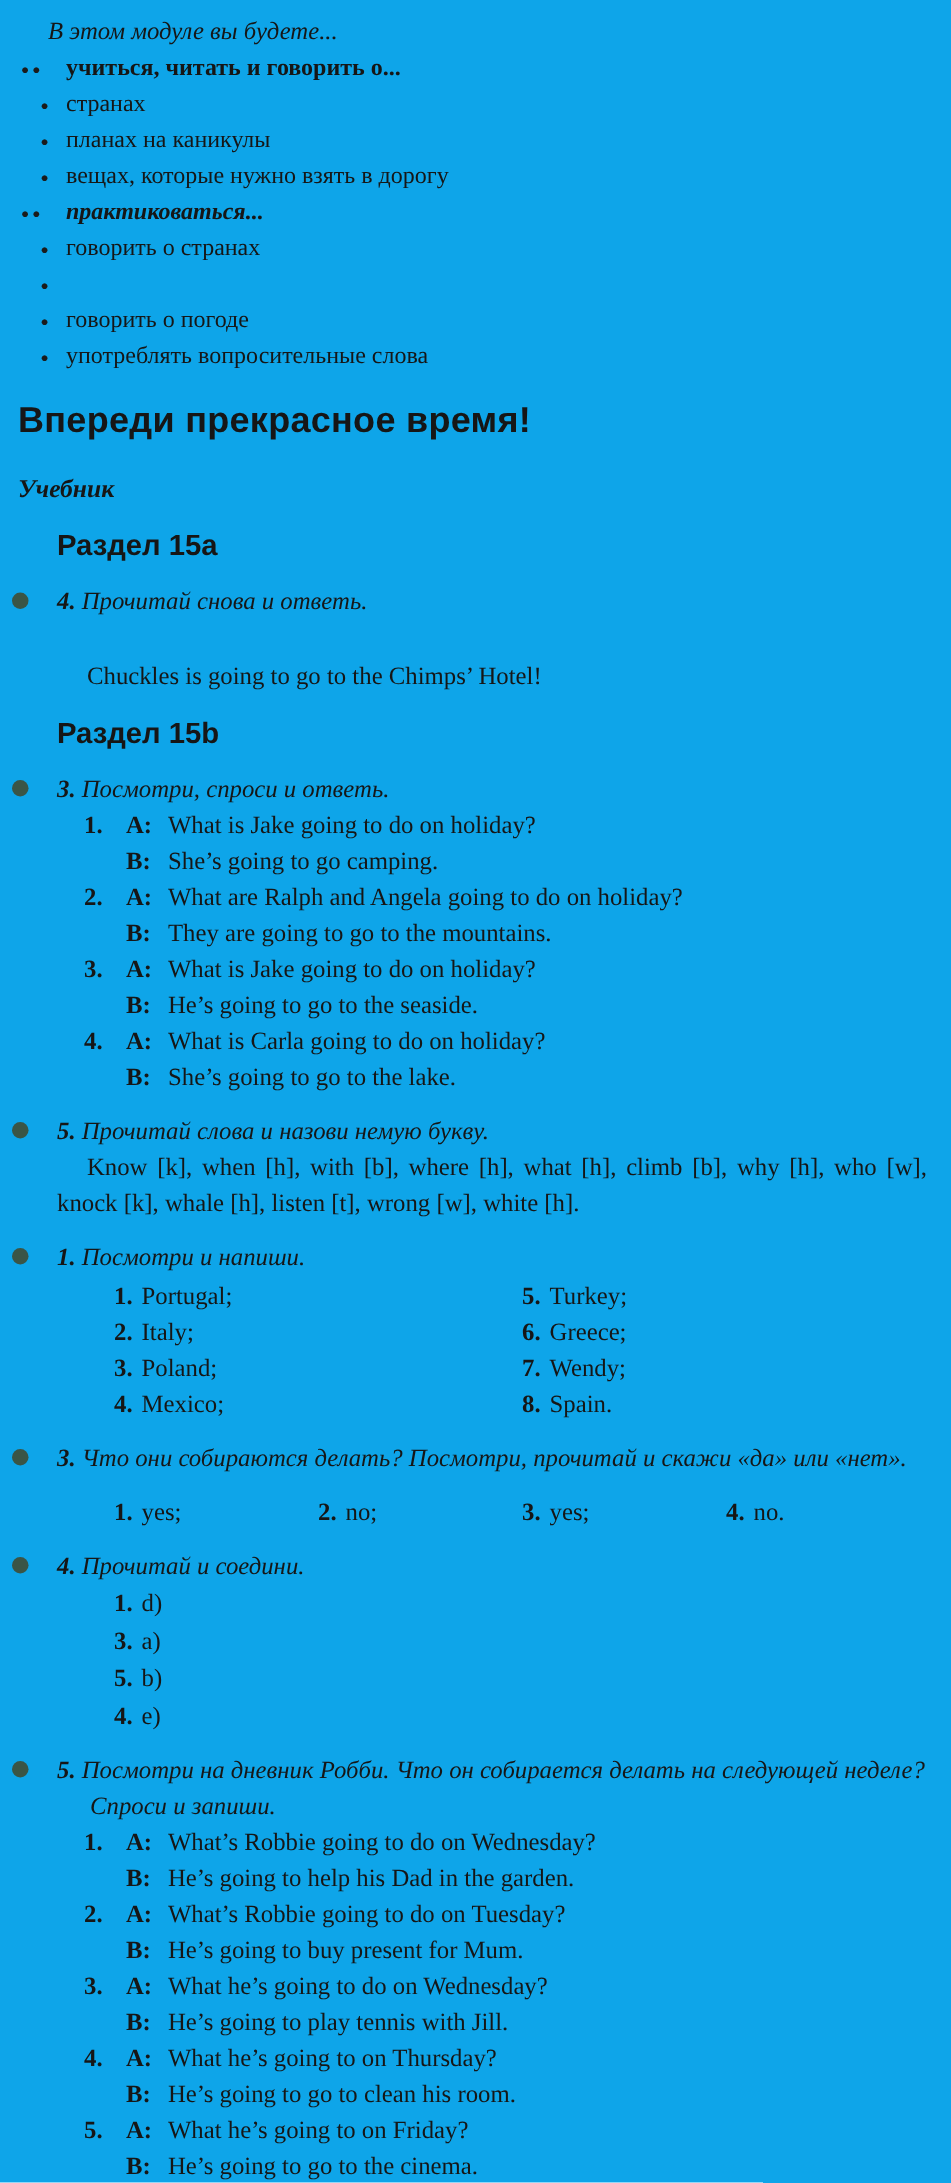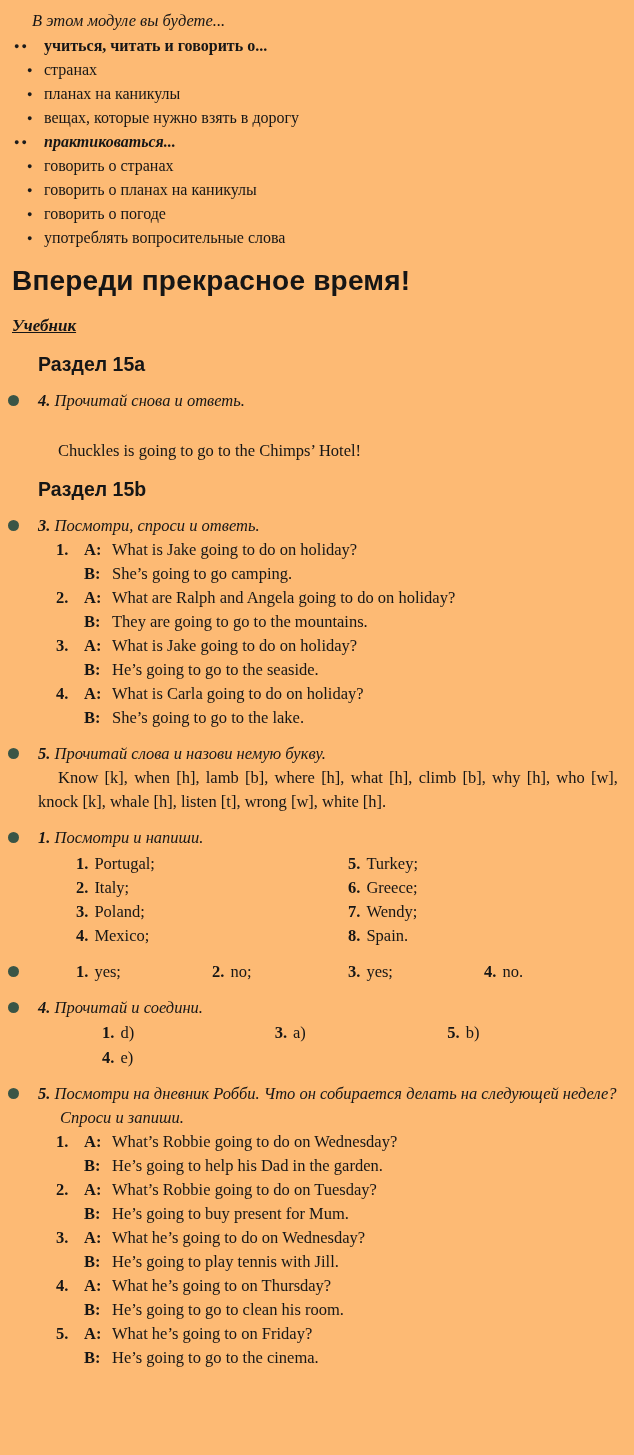--- a/index.html
+++ b/index.html
@@ -1,40 +1,40 @@
 <!DOCTYPE html>
 <html><head>
 <meta charset="utf-8">
 <style>
   * { box-sizing: border-box; }
   html,body { margin:0; padding:0; background:#ffffff; }
   .page {
     width:634px; height:1455px; overflow:hidden; position:relative;
-    background:#fdba74; color:#161616;
+    background:#0ea5e9; color:#161616;
     font-family:"Liberation Serif","DejaVu Serif",serif;
     font-size:16.5px; line-height:24px;
     padding:8px 14px 0 10px;
   }
   .italic { font-style:italic; }
 
   
   .intro-title { font-style:italic; margin-left:22px; font-size:16.5px; line-height:26px; }
   .intro-row { display:flex; line-height:24px; font-size:16px; }
   .intro-bcell { width:34px; flex:none; font-size:9px; line-height:24px; color:#1b1b1b; }
   .intro-bcell.dbl { padding-left:4px; letter-spacing:2px; }
   .intro-bcell.sgl { padding-left:17px; }
   .intro-row.hdr .intro-text { font-weight:bold; }
 
   
   .main-title {
     font-family:"Liberation Sans","DejaVu Sans",sans-serif;
-    font-weight:bold; font-size:28px; line-height:30px;
+    font-weight:bold; font-size:24px; line-height:30px;
     margin:16px 0 0 2px; letter-spacing:.2px;
   }
-  .sub-label { font-weight:bold; font-style:italic; font-size:17px; line-height:24px; margin:18px 0 0 2px;text-decoration:underline; }
+  .sub-label { font-weight:bold; font-style:italic; font-size:17px; line-height:24px; margin:18px 0 0 2px; }
   .section-heading {
     font-family:"Liberation Sans","DejaVu Sans",sans-serif;
     font-weight:bold; font-size:19.5px; line-height:26px; margin:13px 0 0 28px;
   }
 
   
   .task { position:relative; margin-top:12px; }
   .task-bullet { position:absolute; left:-2px; top:6px; width:11px; height:11px; border-radius:50%; background:#3a5546; }
   .task-heading { margin-left:28px; font-style:italic; padding-left:22px; text-indent:-22px; }
   .task-heading .tnum { font-weight:bold; }
@@ -48,23 +48,23 @@
   .dnum { width:28px; flex:none; font-weight:bold; }
   .dlabel { width:28px; flex:none; font-weight:bold; }
   .dtext { flex:1; }
   .bline { margin-left:28px; }
 
   
   .inum { font-weight:bold; margin-right:6px; }
   .wb-cols { display:flex; margin-left:66px; margin-top:2px;align-items:center; }
   .wb-cols .col { width:302px; }
   .wb-cols .col div { line-height:24px; }
-  .wb-inline { display:flex; margin-left:66px; margin-top:2px; }
+  .wb-inline { display:flex; margin-left:66px; margin-top:12px; }
   .wb-inline .cell { width:152px; }
-  .wb-grid-row { display:flex; margin-left:92px; line-height:25px; }
+  .wb-grid-row { display:flex; margin-left:66px; line-height:25px;flex-direction:column; }
   .wb-grid-row .cell { width:202px; }
 </style>
 </head>
 <body>
 
 <div class="page">
 
   <div>
     <div class="intro-title">В этом модуле вы будете...</div>
 
@@ -88,21 +88,20 @@
     <div class="intro-row hdr">
       <span class="intro-bcell dbl">●●</span>
       <span class="intro-text italic">практиковаться...</span>
     </div>
     <div class="intro-row">
       <span class="intro-bcell sgl">●</span>
       <span class="intro-text">говорить о странах</span>
     </div>
     <div class="intro-row">
       <span class="intro-bcell sgl">●</span>
-      <span class="intro-text">говорить о планах на каникулы</span>
     </div>
     <div class="intro-row">
       <span class="intro-bcell sgl">●</span>
       <span class="intro-text">говорить о погоде</span>
     </div>
     <div class="intro-row">
       <span class="intro-bcell sgl">●</span>
       <span class="intro-text">употреблять вопросительные слова</span>
     </div>
   </div>
@@ -176,21 +175,21 @@
       </div>
     </div>
   </div>
 
   <div class="task">
     <span class="task-bullet"></span>
     <div class="task-heading">
       <span class="tnum">5.</span>
       <span>Прочитай слова и назови немую букву.</span>
     </div>
-    <div class="para">Know [k], when [h], lamb [b], where [h], what [h], climb [b], why [h], who [w], knock [k], whale [h], listen [t], wrong [w], white [h].</div>
+    <div class="para">Know [k], when [h], with [b], where [h], what [h], climb [b], why [h], who [w], knock [k], whale [h], listen [t], wrong [w], white [h].</div>
   </div>
 
 
   <div class="task">
     <span class="task-bullet"></span>
     <div class="task-heading">
       <span class="tnum">1.</span>
       <span>Посмотри и напиши.</span>
     </div>
     <div class="wb-cols">
@@ -204,20 +203,24 @@
         <div><span class="inum">5.</span><span>Turkey;</span></div>
         <div><span class="inum">6.</span><span>Greece;</span></div>
         <div><span class="inum">7.</span><span>Wendy;</span></div>
         <div><span class="inum">8.</span><span>Spain.</span></div>
       </div>
     </div>
   </div>
 
   <div class="task">
     <span class="task-bullet"></span>
+    <div class="task-heading">
+      <span class="tnum">3.</span>
+      <span>Что они собираются делать? Посмотри, прочитай и скажи «да» или «нет».</span>
+    </div>
     <div class="wb-inline">
       <span class="cell"><span class="inum">1.</span><span>yes;</span></span>
       <span class="cell"><span class="inum">2.</span><span>no;</span></span>
       <span class="cell"><span class="inum">3.</span><span>yes;</span></span>
       <span class="cell"><span class="inum">4.</span><span>no.</span></span>
     </div>
   </div>
 
   <div class="task">
     <span class="task-bullet"></span>

